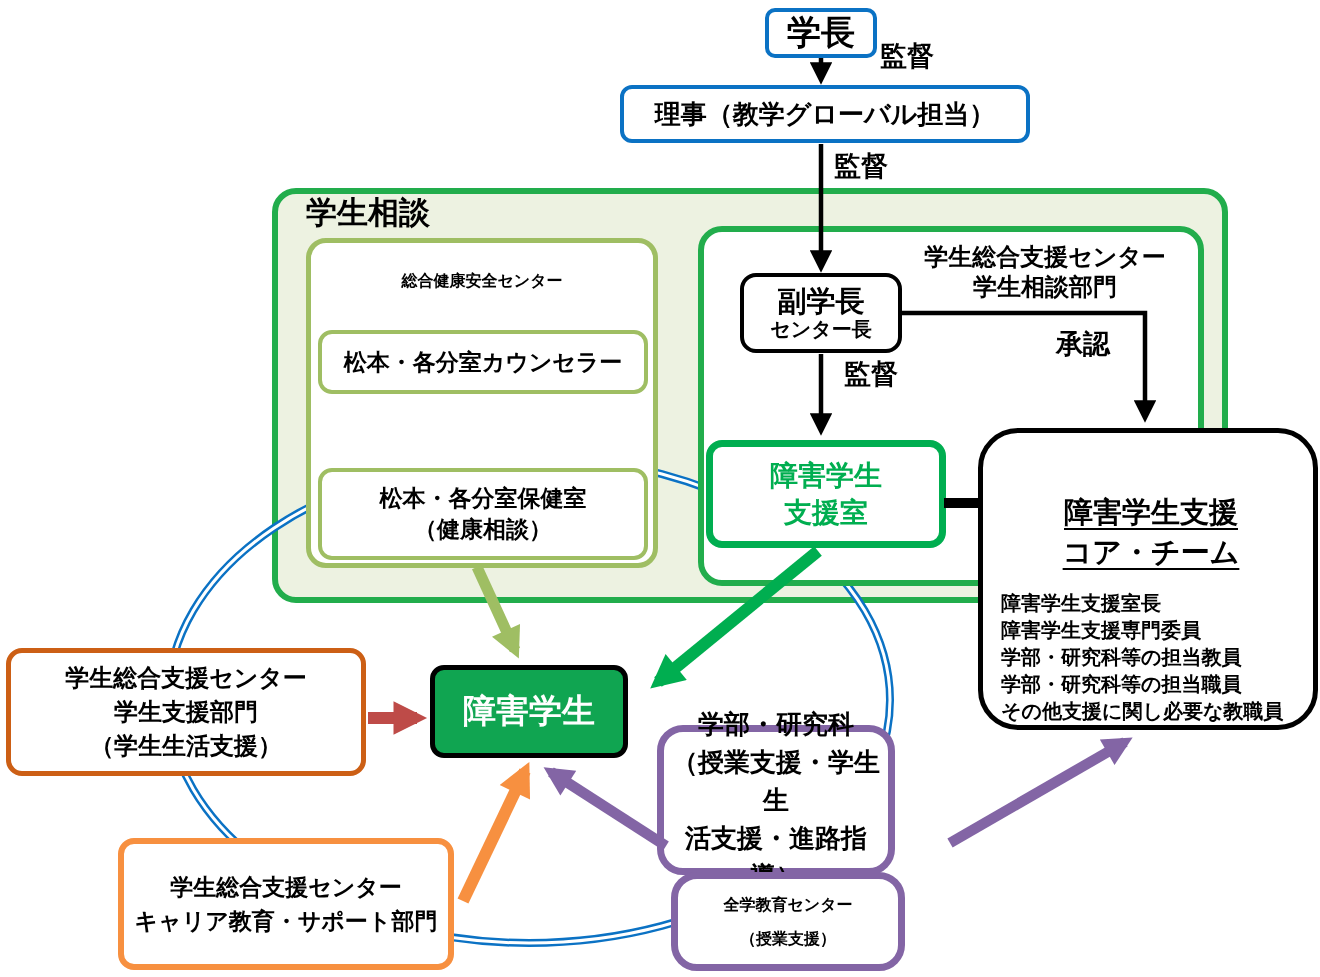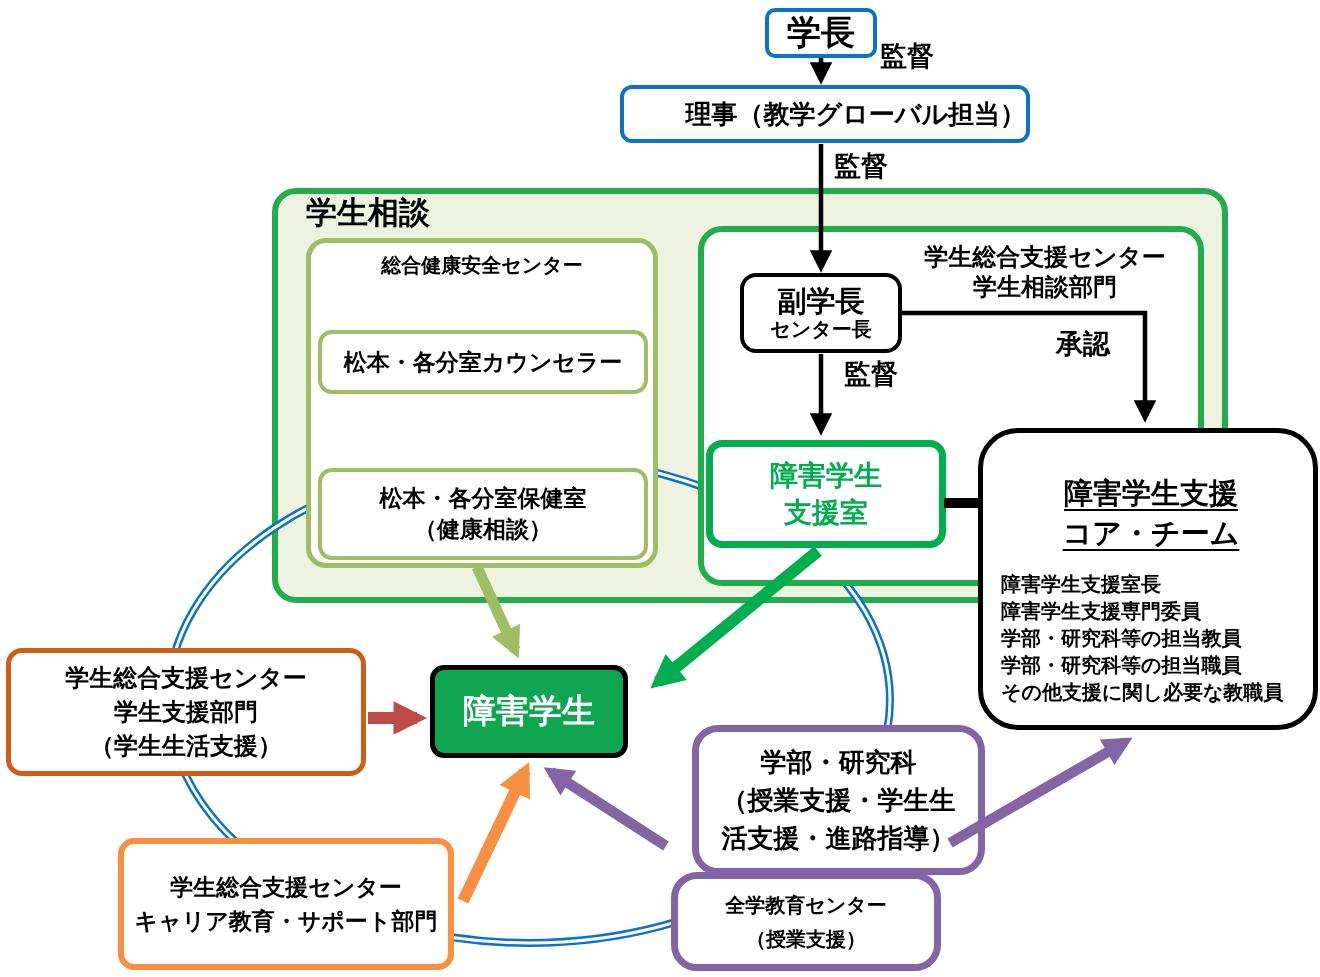--- a/index.html
+++ b/index.html
@@ -28,48 +28,48 @@
   <div class="lbl z2" style="left:306px;top:192px;font-size:31px;">学生相談</div>
 
   <div class="box z2" style="left:698px;top:226px;width:506px;height:360px;border:6px solid #22AD4C;border-radius:24px;"></div>
 
   <div class="abs z2" style="left:900px;top:242px;width:290px;text-align:center;font-size:24px;line-height:30px;">
     <div>学生総合支援センター</div>
     <div>学生相談部門</div>
   </div>
 
   <div class="box z2" style="left:306px;top:238px;width:352px;height:330px;border:5px solid #9FBE63;border-radius:20px;justify-content:flex-start;">
-    <div style="font-size:20px;margin-top:9px;">総合健康安全センター</div>
+    <div style="font-size:16px;margin-top:28px;">総合健康安全センター</div>
   </div>
   <div class="box z2" style="left:318px;top:330px;width:330px;height:64px;border:4px solid #9FBE63;border-radius:14px;font-size:23px;">
     <div>松本・各分室カウンセラー</div>
   </div>
   <div class="box z2" style="left:318px;top:438px;width:330px;height:92px;border:4px solid #9FBE63;border-radius:14px;font-size:23px;line-height:31px;margin-top:30px;">
     <div>松本・各分室保健室</div>
     <div>（健康相談）</div>
   </div>
 
   <div class="box z2" style="left:765px;top:8px;width:112px;height:50px;border:4px solid #0B72C4;border-radius:10px;font-size:34px;">
     <div>学長</div>
   </div>
-  <div class="box z2" style="left:620px;top:85px;width:410px;height:58px;border:4px solid #0B72C4;border-radius:12px;font-size:26px;align-items:flex-end;">
+  <div class="box z2" style="left:620px;top:85px;width:410px;height:58px;border:4px solid #0B72C4;border-radius:12px;font-size:26px;">
     <div>理事（教学グローバル担当）</div>
   </div>
 
   <div class="box z2" style="left:740px;top:273px;width:162px;height:80px;border:4px solid #000;border-radius:16px;line-height:1.1;">
     <div style="font-size:29px;">副学長</div>
     <div style="font-size:20px;">センター長</div>
   </div>
 
   <div class="box z2" style="left:706px;top:440px;width:240px;height:108px;border:7px solid #00AE50;border-radius:16px;color:#00AE50;font-size:28px;line-height:37px;">
     <div>障害学生</div>
     <div>支援室</div>
   </div>
 
-  <div class="box z2" style="left:978px;top:428px;width:340px;height:302px;border:5px solid #000;border-radius:40px;justify-content:center;align-items:stretch;padding:20px 12px 0 18px;">
+  <div class="box z2" style="left:978px;top:428px;width:340px;height:302px;border:5px solid #000;border-radius:40px;justify-content:flex-end;align-items:stretch;padding:20px 12px 0 18px;">
     <div style="text-align:center;font-size:29px;line-height:40px;">
       <div style="text-decoration:underline;text-underline-offset:6px;">障害学生支援</div>
       <div style="text-decoration:underline;text-underline-offset:6px;">コア・チーム</div>
     </div>
     <div style="margin-top:18px;font-size:20px;line-height:27px;text-align:left;">
       <div>障害学生支援室長</div>
       <div>障害学生支援専門委員</div>
       <div>学部・研究科等の担当教員</div>
       <div>学部・研究科等の担当職員</div>
       <div>その他支援に関し必要な教職員</div>
@@ -84,27 +84,27 @@
     <div>学生総合支援センター</div>
     <div>学生支援部門</div>
     <div>（学生生活支援）</div>
   </div>
 
   <div class="box z2" style="left:118px;top:838px;width:336px;height:132px;border:6px solid #F79040;border-radius:16px;font-size:23px;line-height:34px;">
     <div>学生総合支援センター</div>
     <div>キャリア教育・サポート部門</div>
   </div>
 
-  <div class="box z2" style="left:692px;top:725px;width:293px;height:150px;border:7px solid #8365A5;border-radius:26px;font-size:26px;line-height:38px;">
+  <div class="box z2" style="left:657px;top:725px;width:238px;height:150px;border:7px solid #8365A5;border-radius:26px;font-size:26px;line-height:38px;">
     <div>学部・研究科</div>
     <div>（授業支援・学生生</div>
     <div>活支援・進路指導）</div>
   </div>
 
-  <div class="box z2" style="left:671px;top:872px;width:270px;height:99px;border:7px solid #8365A5;border-radius:26px;font-size:20px;line-height:34px;">
+  <div class="box z2" style="left:671px;top:872px;width:234px;height:99px;border:7px solid #8365A5;border-radius:26px;font-size:16px;line-height:34px;">
     <div>全学教育センター</div>
     <div>（授業支援）</div>
   </div>
 
   <svg class="z3" width="1320" height="977" style="pointer-events:none">
     <defs>
       <marker id="mb" markerWidth="5.5" markerHeight="5" viewBox="0 0 10 10" refX="7" refY="5" orient="auto">
           <path d="M0,0 L10,5 L0,10 Z" fill="#000"></path>
         </marker>
       <marker id="mo" markerWidth="3" markerHeight="2.8" viewBox="0 0 10 10" refX="7" refY="5" orient="auto">

